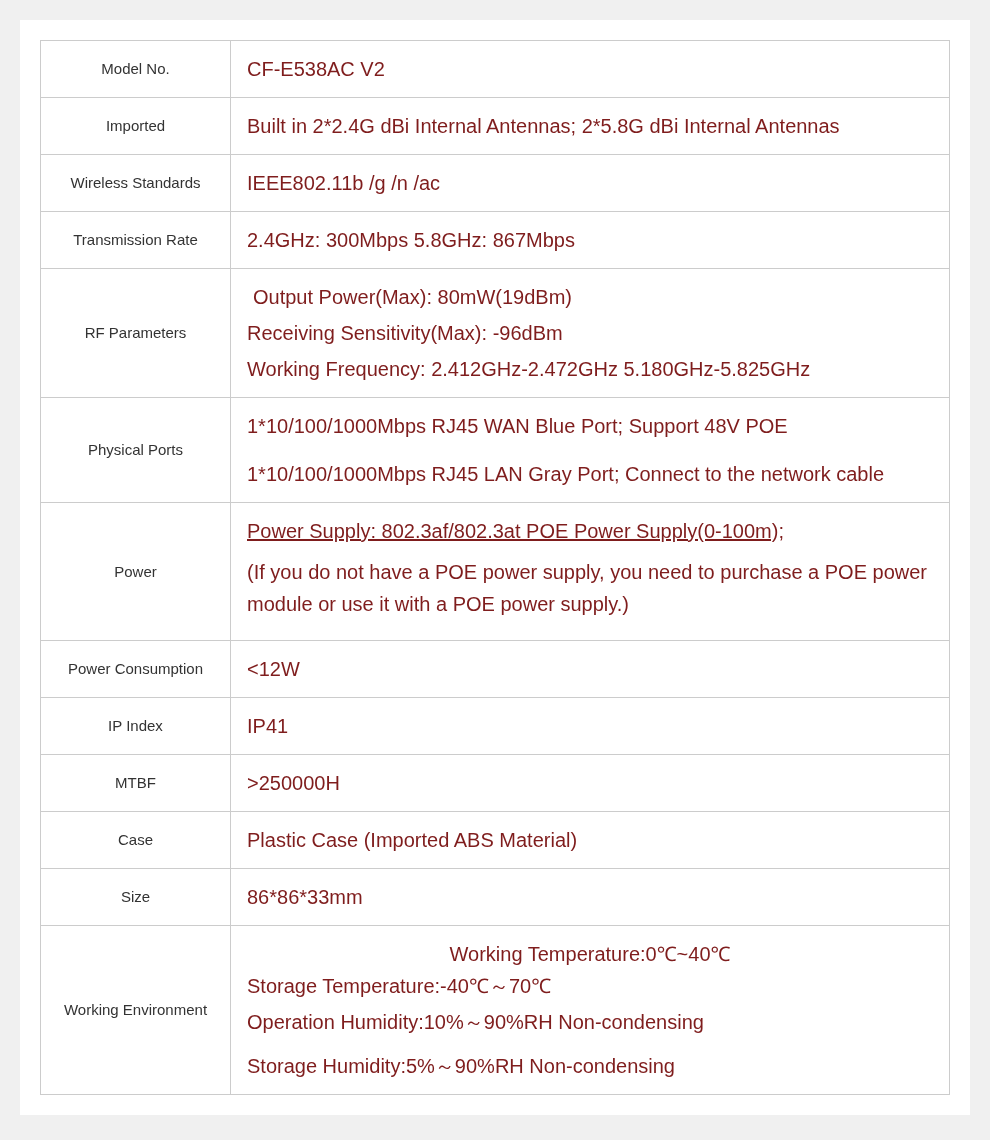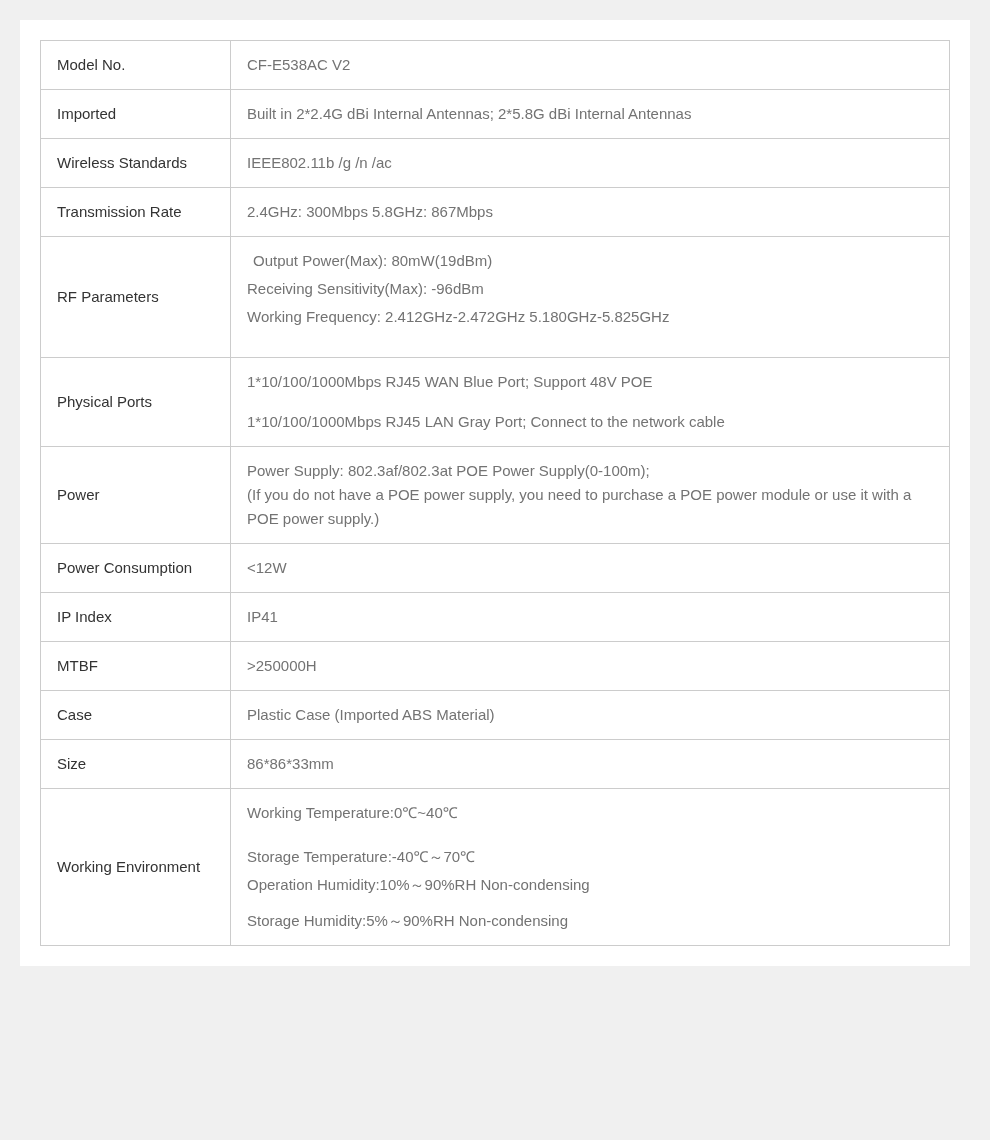--- a/index.html
+++ b/index.html
@@ -32,28 +32,29 @@
 
     td {
       border: 1px solid #cccccc;
       vertical-align: middle;
       padding: 12px 16px;
       line-height: 1.6;
     }
 
     .col-label {
       width: 190px;
+      text-align: center;
       font-weight: normal;
       color: #333;
       font-size: 15px;
     }
 
     .col-value {
-      font-size: 15px;
-      color: #737373;
+      font-size: 20px;
+      color: #7f1d1d;
     }
   </style>
 </head>
 <body>
 
 <div class="page-wrapper">
   <table>
     <tbody id="table-body">
     <tr>
           <td class="col-label">Model No.</td>
@@ -69,35 +70,35 @@
         </tr>
         <tr>
           <td class="col-label">Transmission Rate</td>
           <td class="col-value">2.4GHz: 300Mbps    5.8GHz: 867Mbps</td>
         </tr>
         <tr>
           <td class="col-label">RF Parameters</td>
           <td class="col-value">
             <p style="margin-bottom: 4px; margin-left: 6px;">Output Power(Max): 80mW(19dBm)</p>
             <p style="margin-bottom: 4px;">Receiving Sensitivity(Max): -96dBm</p>
-            <p style="margin-bottom: 16px;">Working Frequency: 2.412GHz-2.472GHz          5.180GHz-5.825GHz</p>
+            <p style="margin-bottom: 0px;">Working Frequency: 2.412GHz-2.472GHz          5.180GHz-5.825GHz</p>
           </td>
         </tr>
         <tr>
           <td class="col-label">Physical Ports</td>
           <td class="col-value">
             <p style="margin-bottom: 16px;">1*10/100/1000Mbps RJ45 WAN Blue Port; Support 48V POE</p>
             <p style="margin-bottom: 0px;">1*10/100/1000Mbps RJ45 LAN Gray Port; Connect to the network cable</p>
           </td>
         </tr>
         <tr>
           <td class="col-label">Power</td>
           <td class="col-value">
-            <p style="margin-bottom: 0;">Power Supply: 802.3af/802.3at POE Power Supply(0-100m);</p>
-            <p style="margin-bottom: 0px;">(If you do not have a POE power supply, you need to purchase a POE power module or use it with a POE power supply.)</p>
+            <p style="margin-bottom: 9px; text-decoration: underline;">Power Supply: 802.3af/802.3at POE Power Supply(0-100m);</p>
+            <p style="margin-bottom: 8px;">(If you do not have a POE power supply, you need to purchase a POE power module or use it with a POE power supply.)</p>
           </td>
         </tr>
         <tr>
           <td class="col-label">Power Consumption</td>
           <td class="col-value">&lt;12W</td>
         </tr>
         <tr>
           <td class="col-label">IP Index</td>
           <td class="col-value">IP41</td>
         </tr>
@@ -109,21 +110,21 @@
           <td class="col-label">Case</td>
           <td class="col-value">Plastic Case (Imported ABS Material)</td>
         </tr>
         <tr>
           <td class="col-label">Size</td>
           <td class="col-value">86*86*33mm</td>
         </tr>
         <tr>
           <td class="col-label">Working Environment</td>
           <td class="col-value">
-            <p style="margin-bottom: 20px;">Working Temperature:0℃~40℃</p>
+            <p style="margin-bottom: 0; text-align: center;">Working Temperature:0℃~40℃</p>
             <p style="margin-bottom: 4px;">Storage Temperature:-40℃～70℃</p>
             <p style="margin-bottom: 12px;">Operation Humidity:10%～90%RH Non-condensing</p>
             <p style="margin-bottom: 0px;">Storage Humidity:5%～90%RH Non-condensing</p>
           </td>
         </tr>
       </tbody>
   </table>
 </div>
 
 </body></html>

